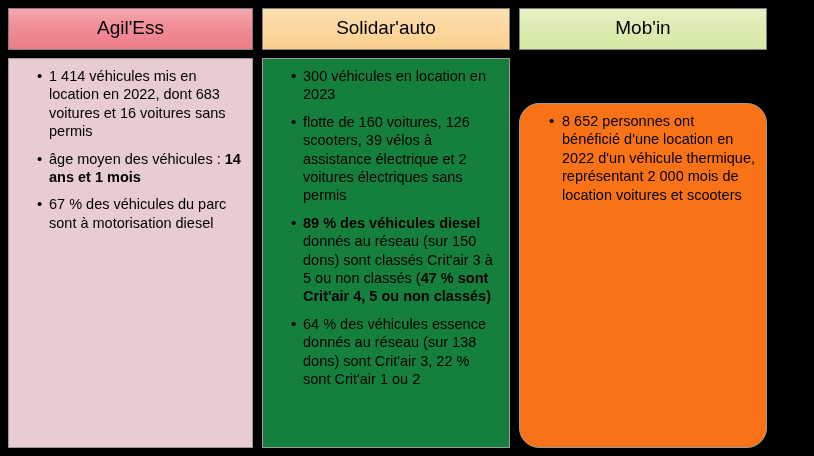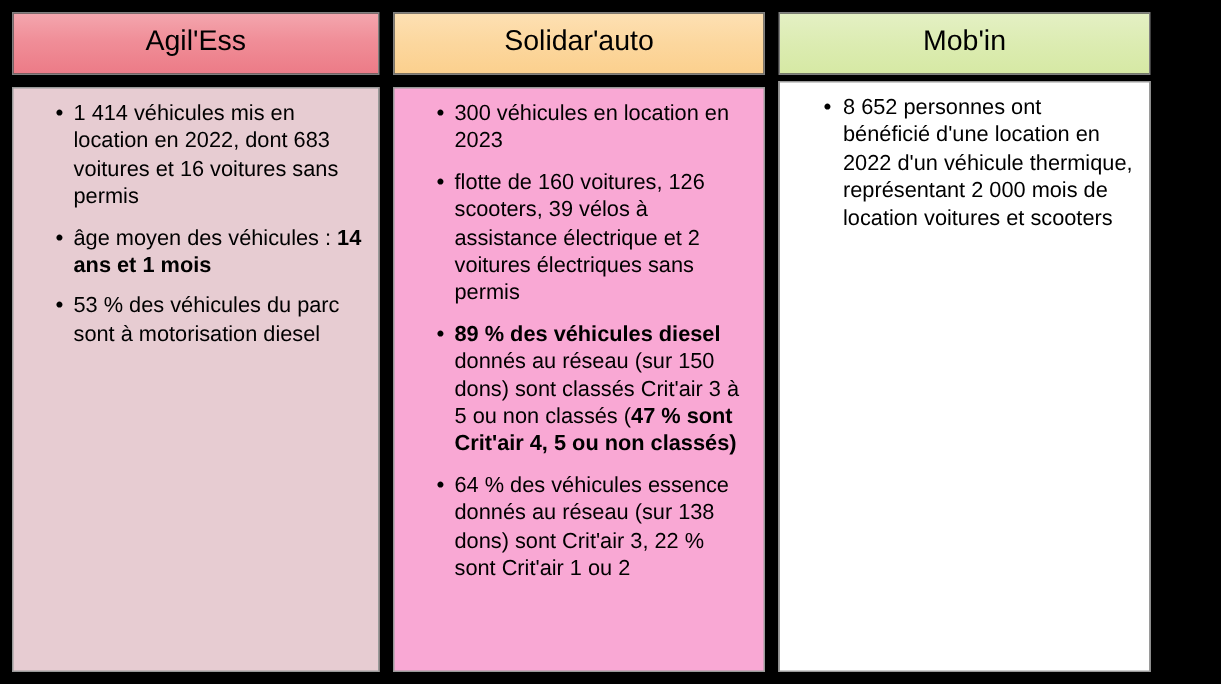--- a/index.html
+++ b/index.html
@@ -27,21 +27,21 @@
     gap: 9px;
   }
   .column {
     box-sizing: border-box;
     display: flex;
     flex-direction: column;
     height: 440px;
   }
   .col-1 { width: 245px; }
   .col-2 { width: 248px; justify-content: center; }
-  .col-3 { width: 248px; }
+  .col-3 { width: 248px; gap: 33px; }
 
   .card-header {
     box-sizing: border-box;
     border: 1px solid #808080;
     text-align: center;
     font-size: 19px;
     color: #000000;
     padding: 9px 4px 10px 4px;
     line-height: 1.1;
   }
@@ -64,28 +64,29 @@
     font-size: 14.5px;
     line-height: 1.27;
     color: #000000;
   }
   .body-1 {
     background: #e7ccd2;
     margin-top: 8px;
     border-top: 1px solid #9a9a9a;
   }
   .body-2 {
-    background: #f9a8d4;
+    background: #15803d;
     margin-top: 8px;
     border-top: 1px solid #9a9a9a;
   }
   .body-3 {
-    background: #ffffff;
-    margin-top: 4px;
+    background: #f97316;
+    margin-top: 20px;
     border-top: 1px solid #9a9a9a;
+    border-radius: 20px;
   }
 
   ul.bullets {
     margin: 0;
     padding: 0 0 0 16px;
     list-style: none;
   }
   ul.bullets > li {
     position: relative;
     margin: 0 0 9px 0;
@@ -115,21 +116,21 @@
 <body>
 
 <div class="board">
 
   <div class="column col-1">
     <div class="card-header header-1">Agil'Ess</div>
     <div class="card-body body-1">
       <ul class="bullets">
         <li><span>1 414 véhicules mis en location en 2022, dont 683 voitures et 16 voitures sans permis</span></li>
         <li><span>âge moyen des véhicules : </span><b>14 ans et 1 mois</b></li>
-        <li><span>53 % des véhicules du parc sont à motorisation diesel</span></li>
+        <li><span>67 % des véhicules du parc sont à motorisation diesel</span></li>
       </ul>
     </div>
   </div>
 
   <div class="column col-2">
     <div class="card-header header-2">Solidar'auto</div>
     <div class="card-body body-2">
       <ul class="bullets">
         <li><span>300 véhicules en location en 2023</span></li>
         <li><span>flotte de 160 voitures, 126 scooters, 39 vélos à assistance électrique et 2 voitures électriques sans permis</span></li>

